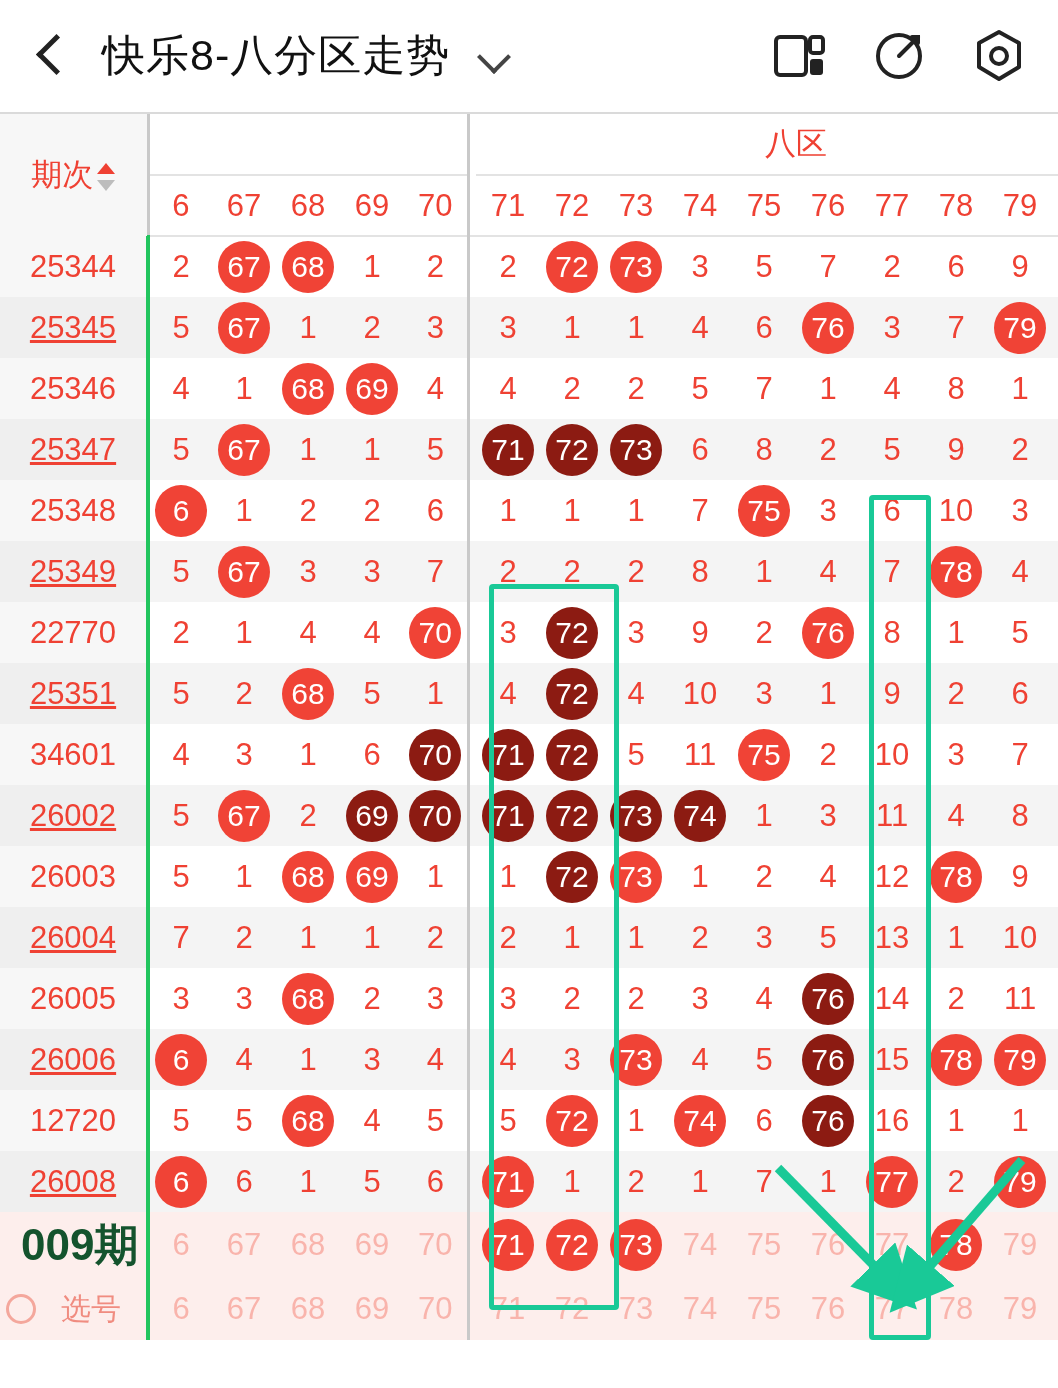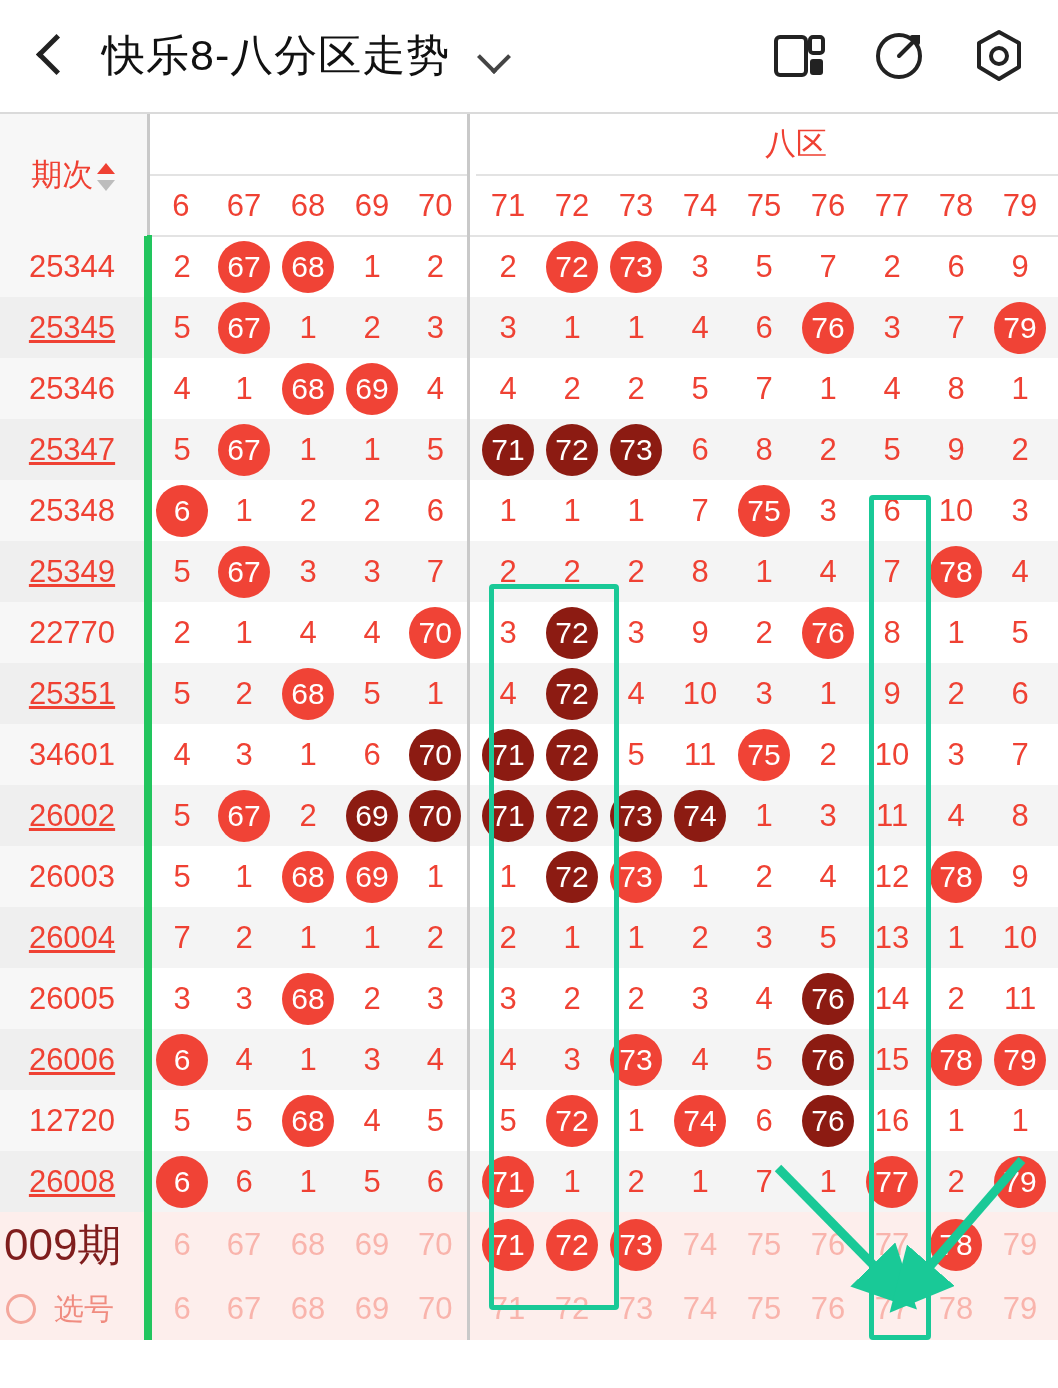--- a/index.html
+++ b/index.html
@@ -143,21 +143,21 @@
   }
   .sepcell {
     background: #fff;
     border-left: 3px solid #c9c9c9;
     padding: 0;
   }
   .period-cell {
     font-size: 31px;
     color: #555;
     background: #f7f7f7;
-    border-right: 8px solid #22c55e;
+    border-right: 4px solid #22c55e;
     text-align: left;
     padding-left: 14px;
   }
   tr.alt td { background: #f4f4f4; }
   tr.alt td.period-cell { background: #efefef; text-decoration: underline; }
   tr.alt td.sepcell { background: #f4f4f4; }
 
   .ball {
     display: inline-block;
     width: 52px; height: 52px;
@@ -167,38 +167,38 @@
     font-size: 30px;
     text-align: center;
   }
   .ball.light { background: #f04336; }
   .ball.dark  { background: #8c1b12; }
 
   
   tr.forecast td { background: #fdeeec; height: 66px; color: #f9b4ac; font-size: 31px; }
   tr.forecast td.period-cell {
     background: #fdeeec;
-    color: #7f1d1d;
+    color: #14532d;
     font-size: 44px;
-    font-weight: normal;
+    font-weight: bold;
     letter-spacing: 0px;
     text-align: left;
-    padding-left: 4px;
+    padding-left: 21px;
   }
   tr.forecast .ball { color:#fff; }
 
   tr.pick td { background: #fdeeec; height: 62px; color: #f9b4ac; font-size: 31px; }
   tr.pick td.period-cell {
     background: #fdeeec;
     color: #f08c80;
     font-size: 30px;
     text-align: left;
     padding-left: 6px;
   }
-  .pick-label { display: flex; align-items: center; gap: 18px; }
+  .pick-label { display: flex; align-items: center; gap: 25px; }
   .pick-circle {
     width: 30px; height: 30px;
     border: 3px solid #f4a79c;
     border-radius: 50%;
     display: inline-block;
     flex: 0 0 30px;
   }
 
   
   .hl {

